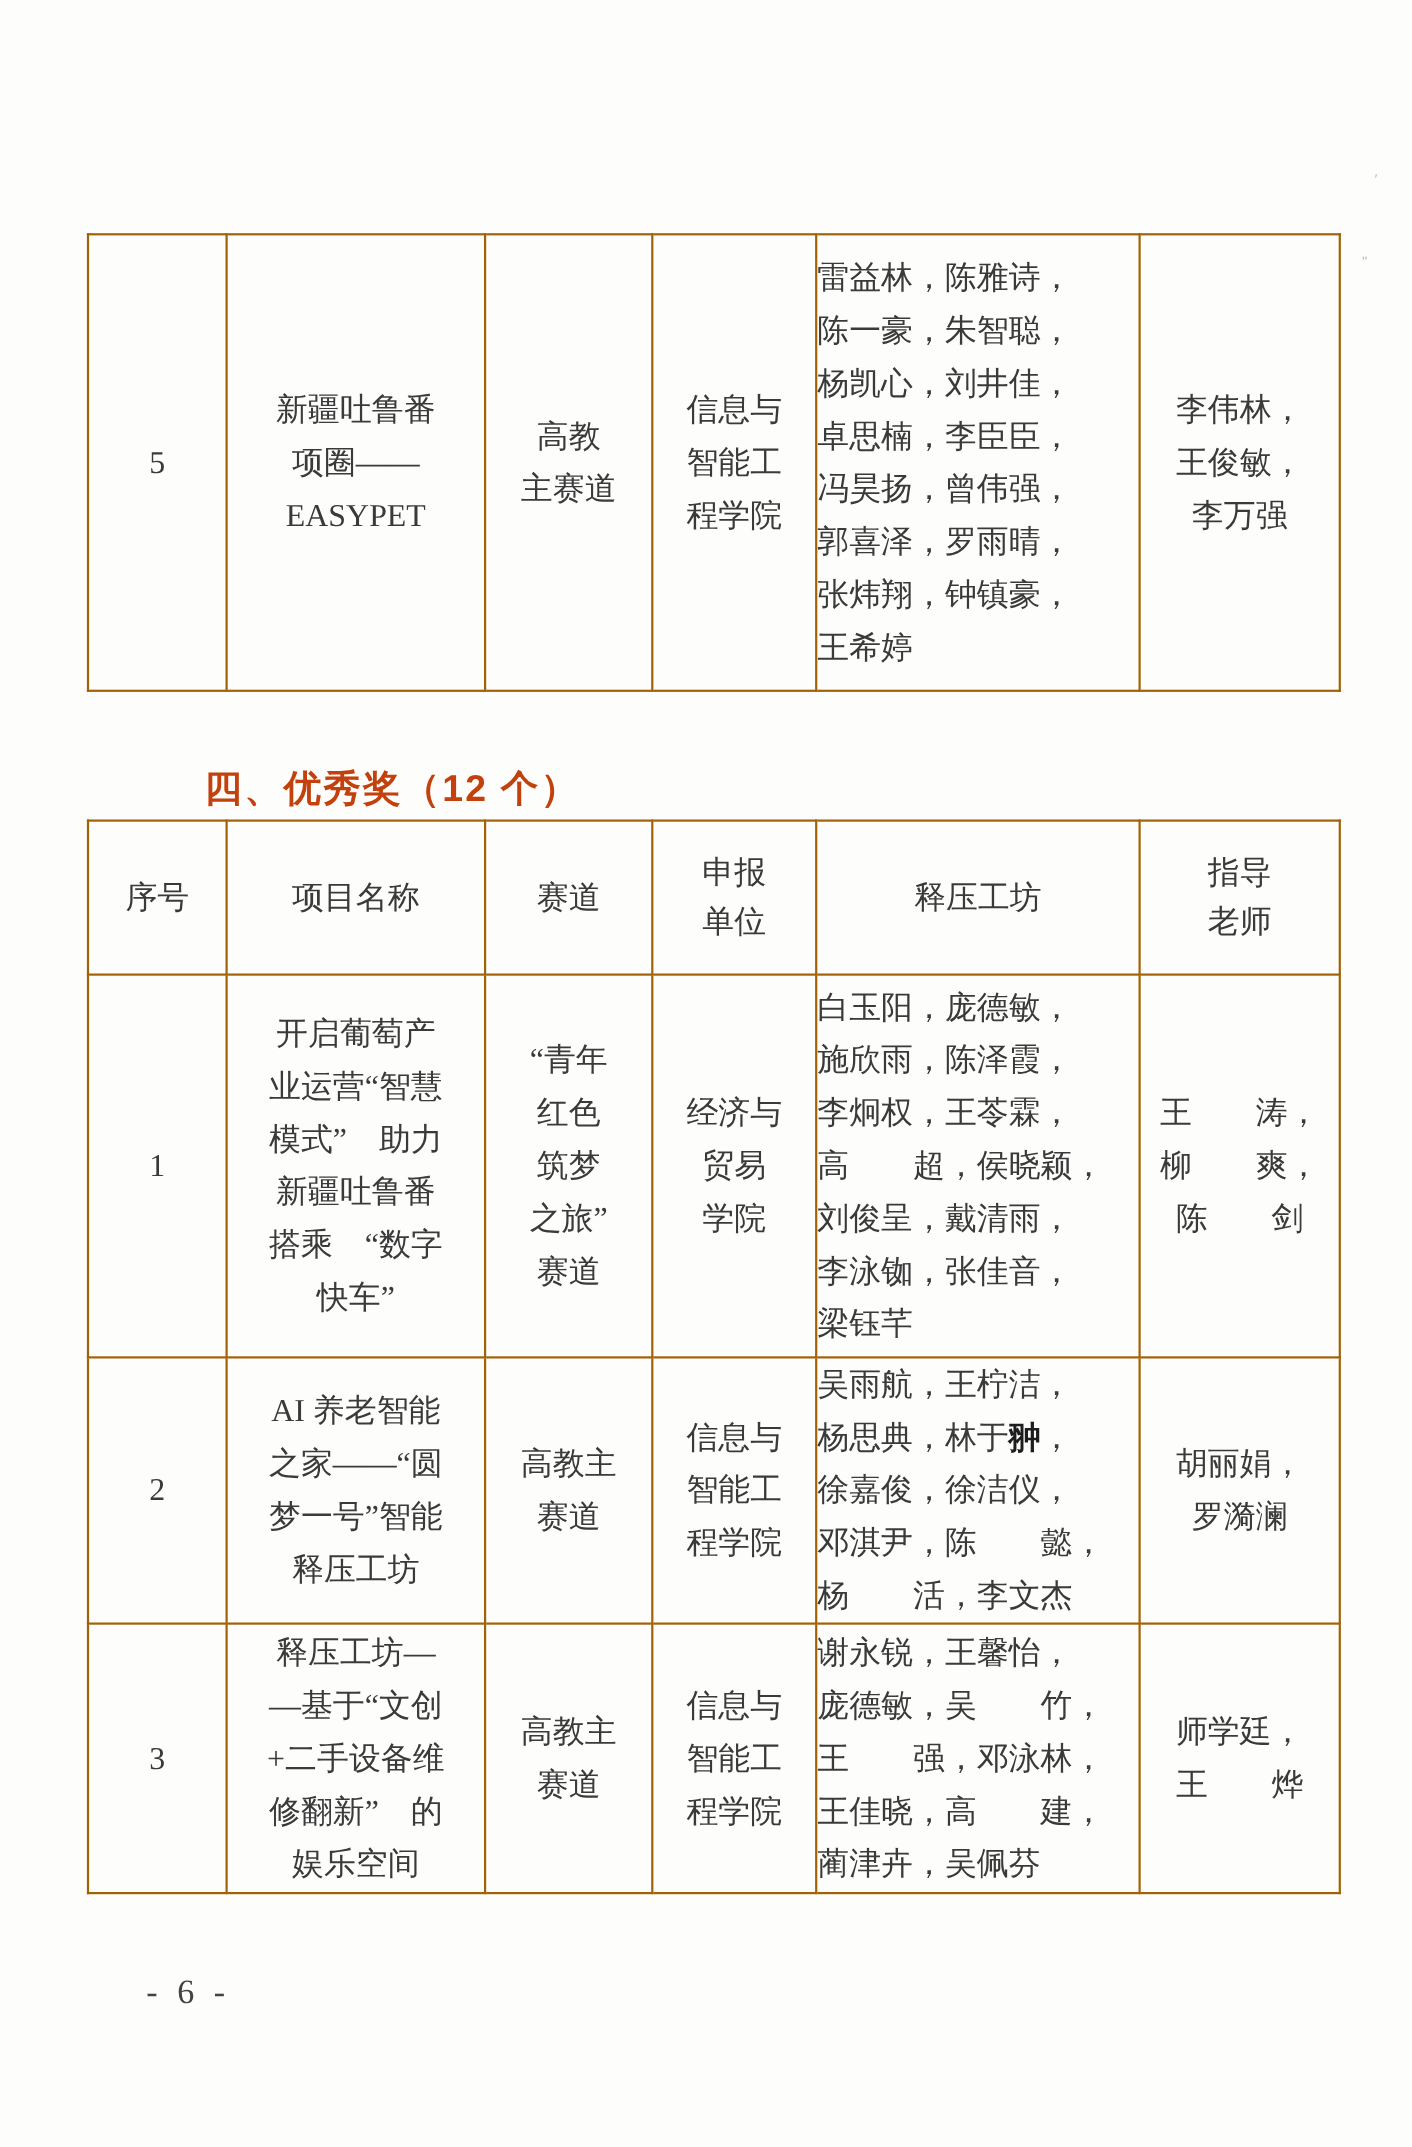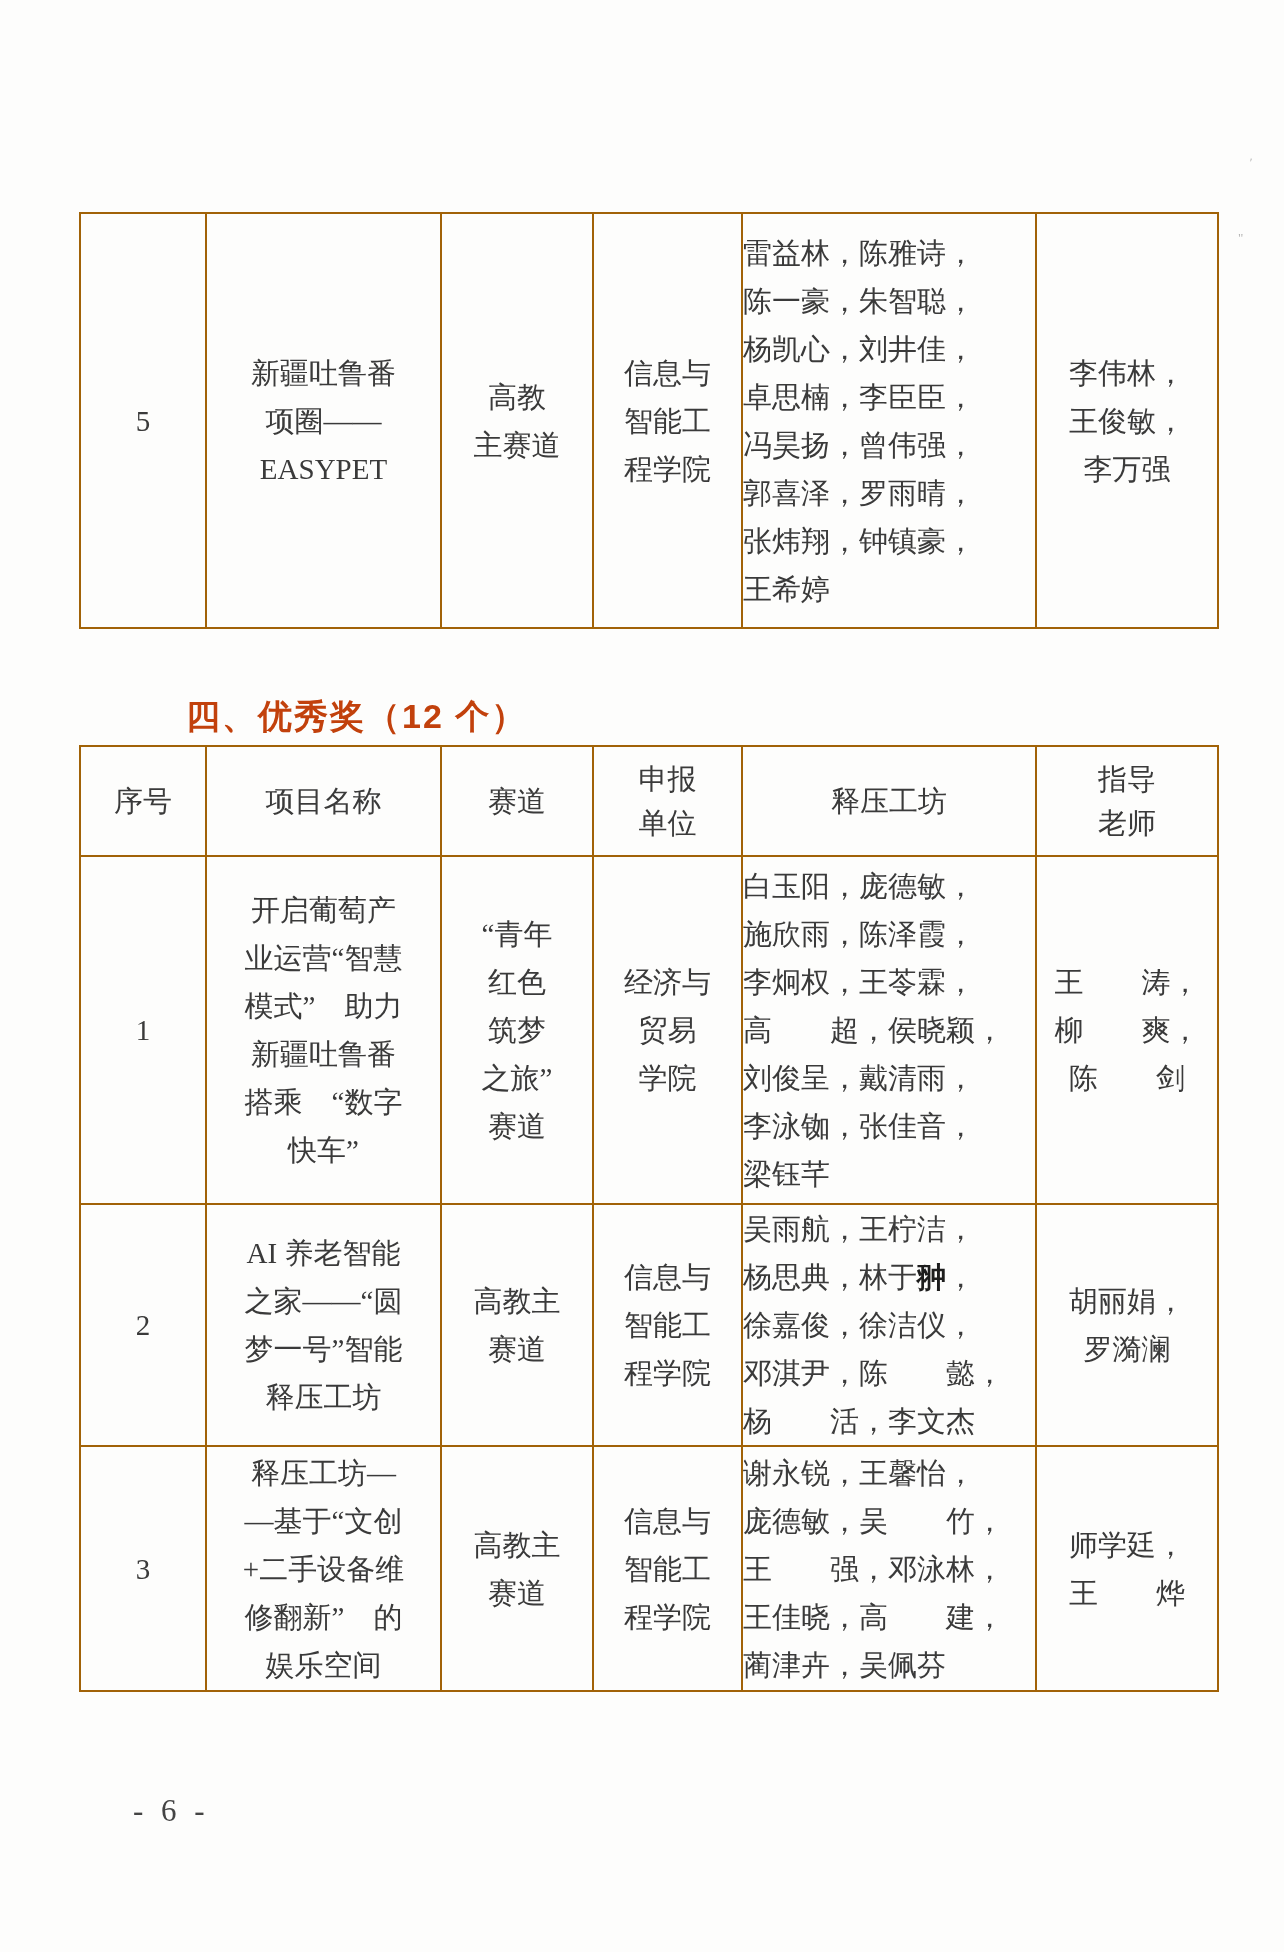--- a/index.html
+++ b/index.html
@@ -94,21 +94,21 @@
 <table class="tbl" style="left:79px;top:745px;width:1138px;">
   <colgroup>
     <col style="width:126px">
       <col style="width:235px">
       <col style="width:152px">
     <col style="width:149px">
       <col style="width:294px">
       <col style="width:182px">
   </colgroup>
   <tbody>
-      <tr class="hdr" style="height:110px">
+      <tr class="hdr" style="height:140px">
     <td>序号</td>
     <td>项目名称</td>
     <td>赛道</td>
     <td>申报
 单位</td>
     <td>释压工坊</td>
     <td>指导
 老师</td>
   </tr>
   <tr style="height:348px">

